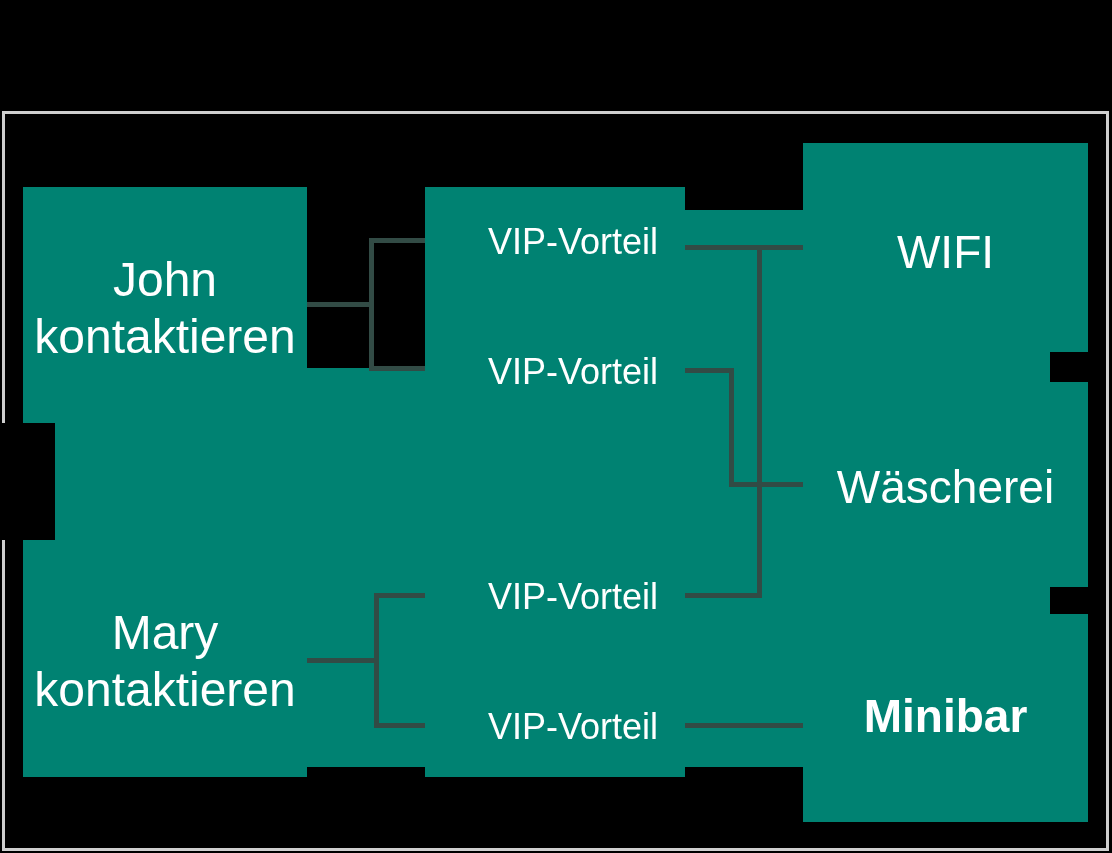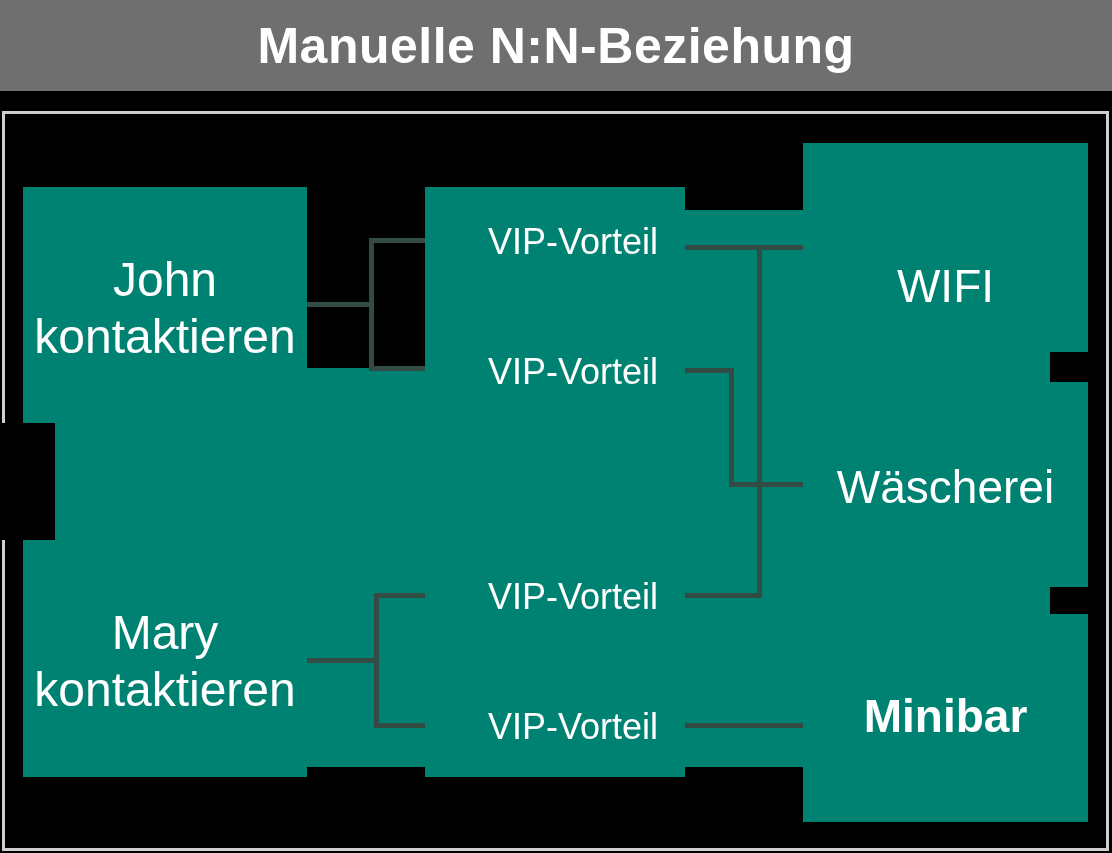--- a/index.html
+++ b/index.html
@@ -64,32 +64,29 @@
   .label{position:absolute;color:var(--text);text-align:center;}
   .contact-label{left:23px;width:284px;font-size:48px;line-height:57px;}
   .label-john{top:251px;}
   .label-mary{top:604px;}
   .vip-label{left:443px;width:260px;font-size:36px;line-height:48px;height:48px;}
   .vip-1{top:218px;}
   .vip-2{top:348px;}
   .vip-3{top:573px;}
   .vip-4{top:703px;}
   .benefit-label{left:803px;width:285px;font-size:46px;line-height:52px;height:52px;}
-  .label-wifi{top:226px;margin-top:34px;}
+  .label-wifi{top:226px;}
   .label-waescherei{top:461px;}
   .label-minibar{top:690px;font-weight:bold;}
 </style>
 </head>
 <body>
 
 <div id="stage">
 
-  <div class="header">
-    <div class="title">Manuelle N:N-Beziehung</div>
-  </div>
 
   <div class="panel"></div>
 
   <div class="slab slab-left"></div>
   <div class="slab slab-gap-left"></div>
   <div class="slab slab-middle"></div>
   <div class="slab slab-gap-right"></div>
   <div class="slab slab-right"></div>
 
   <div class="notch notch-left"></div>

